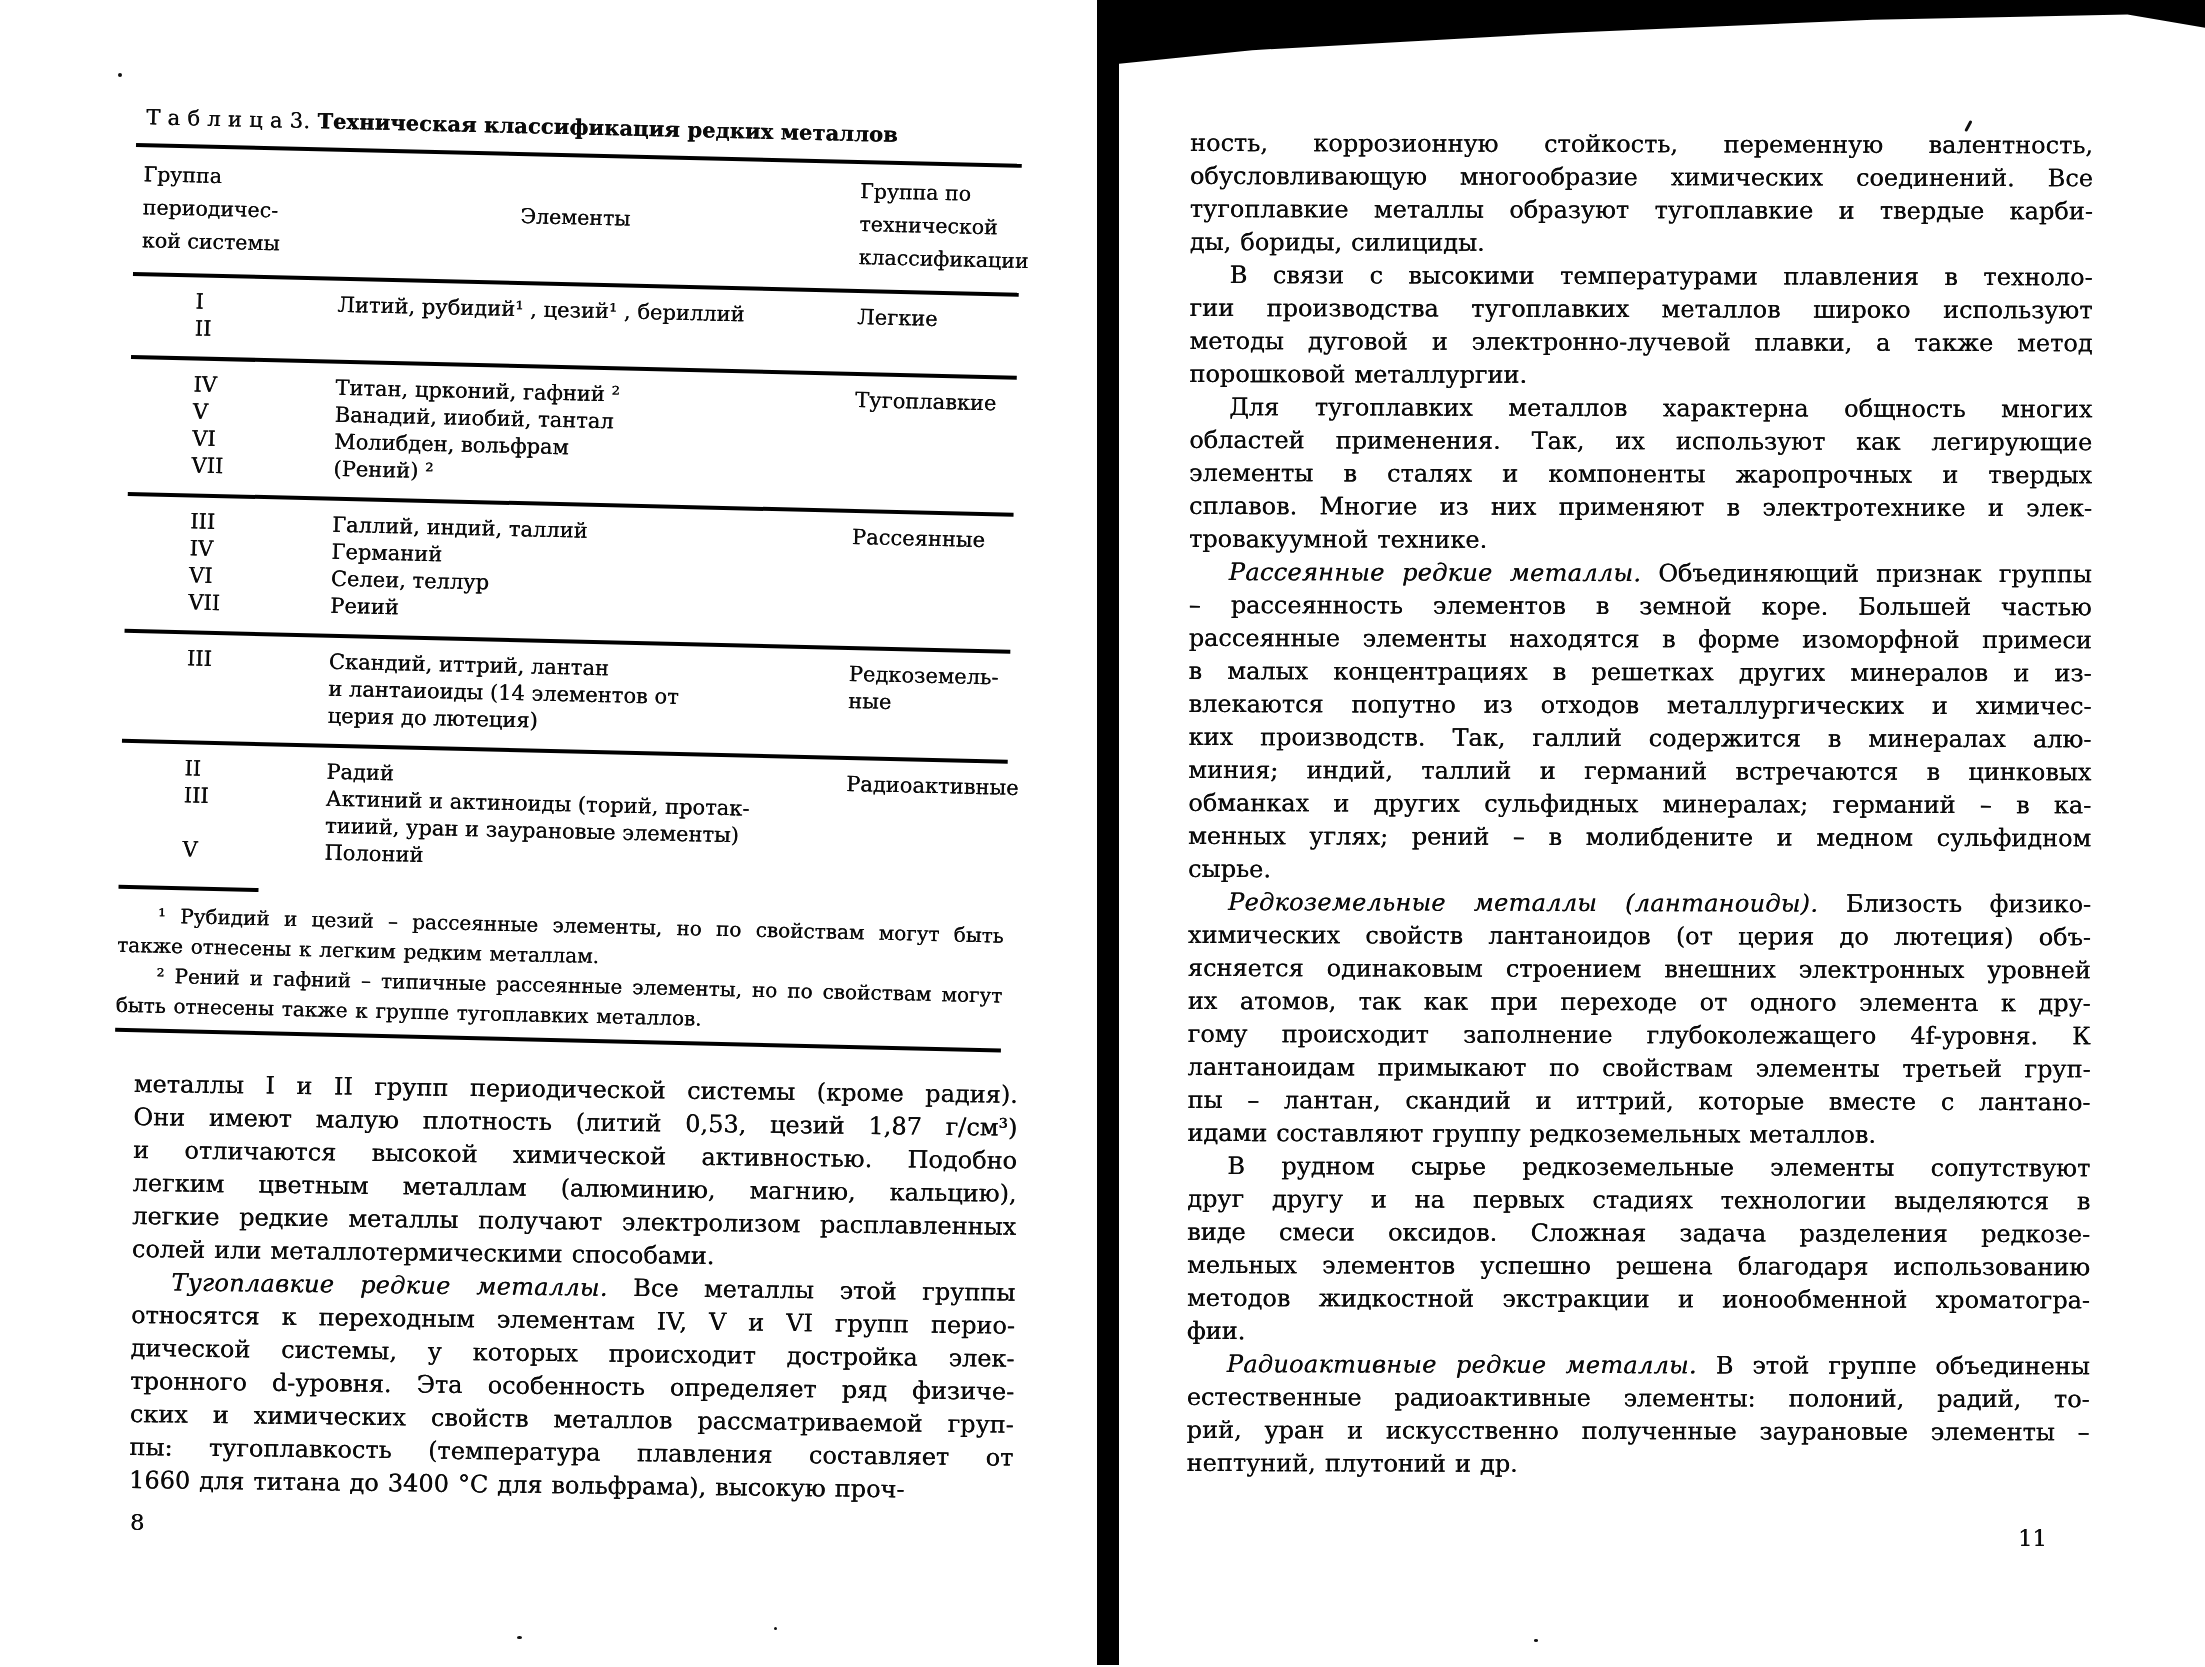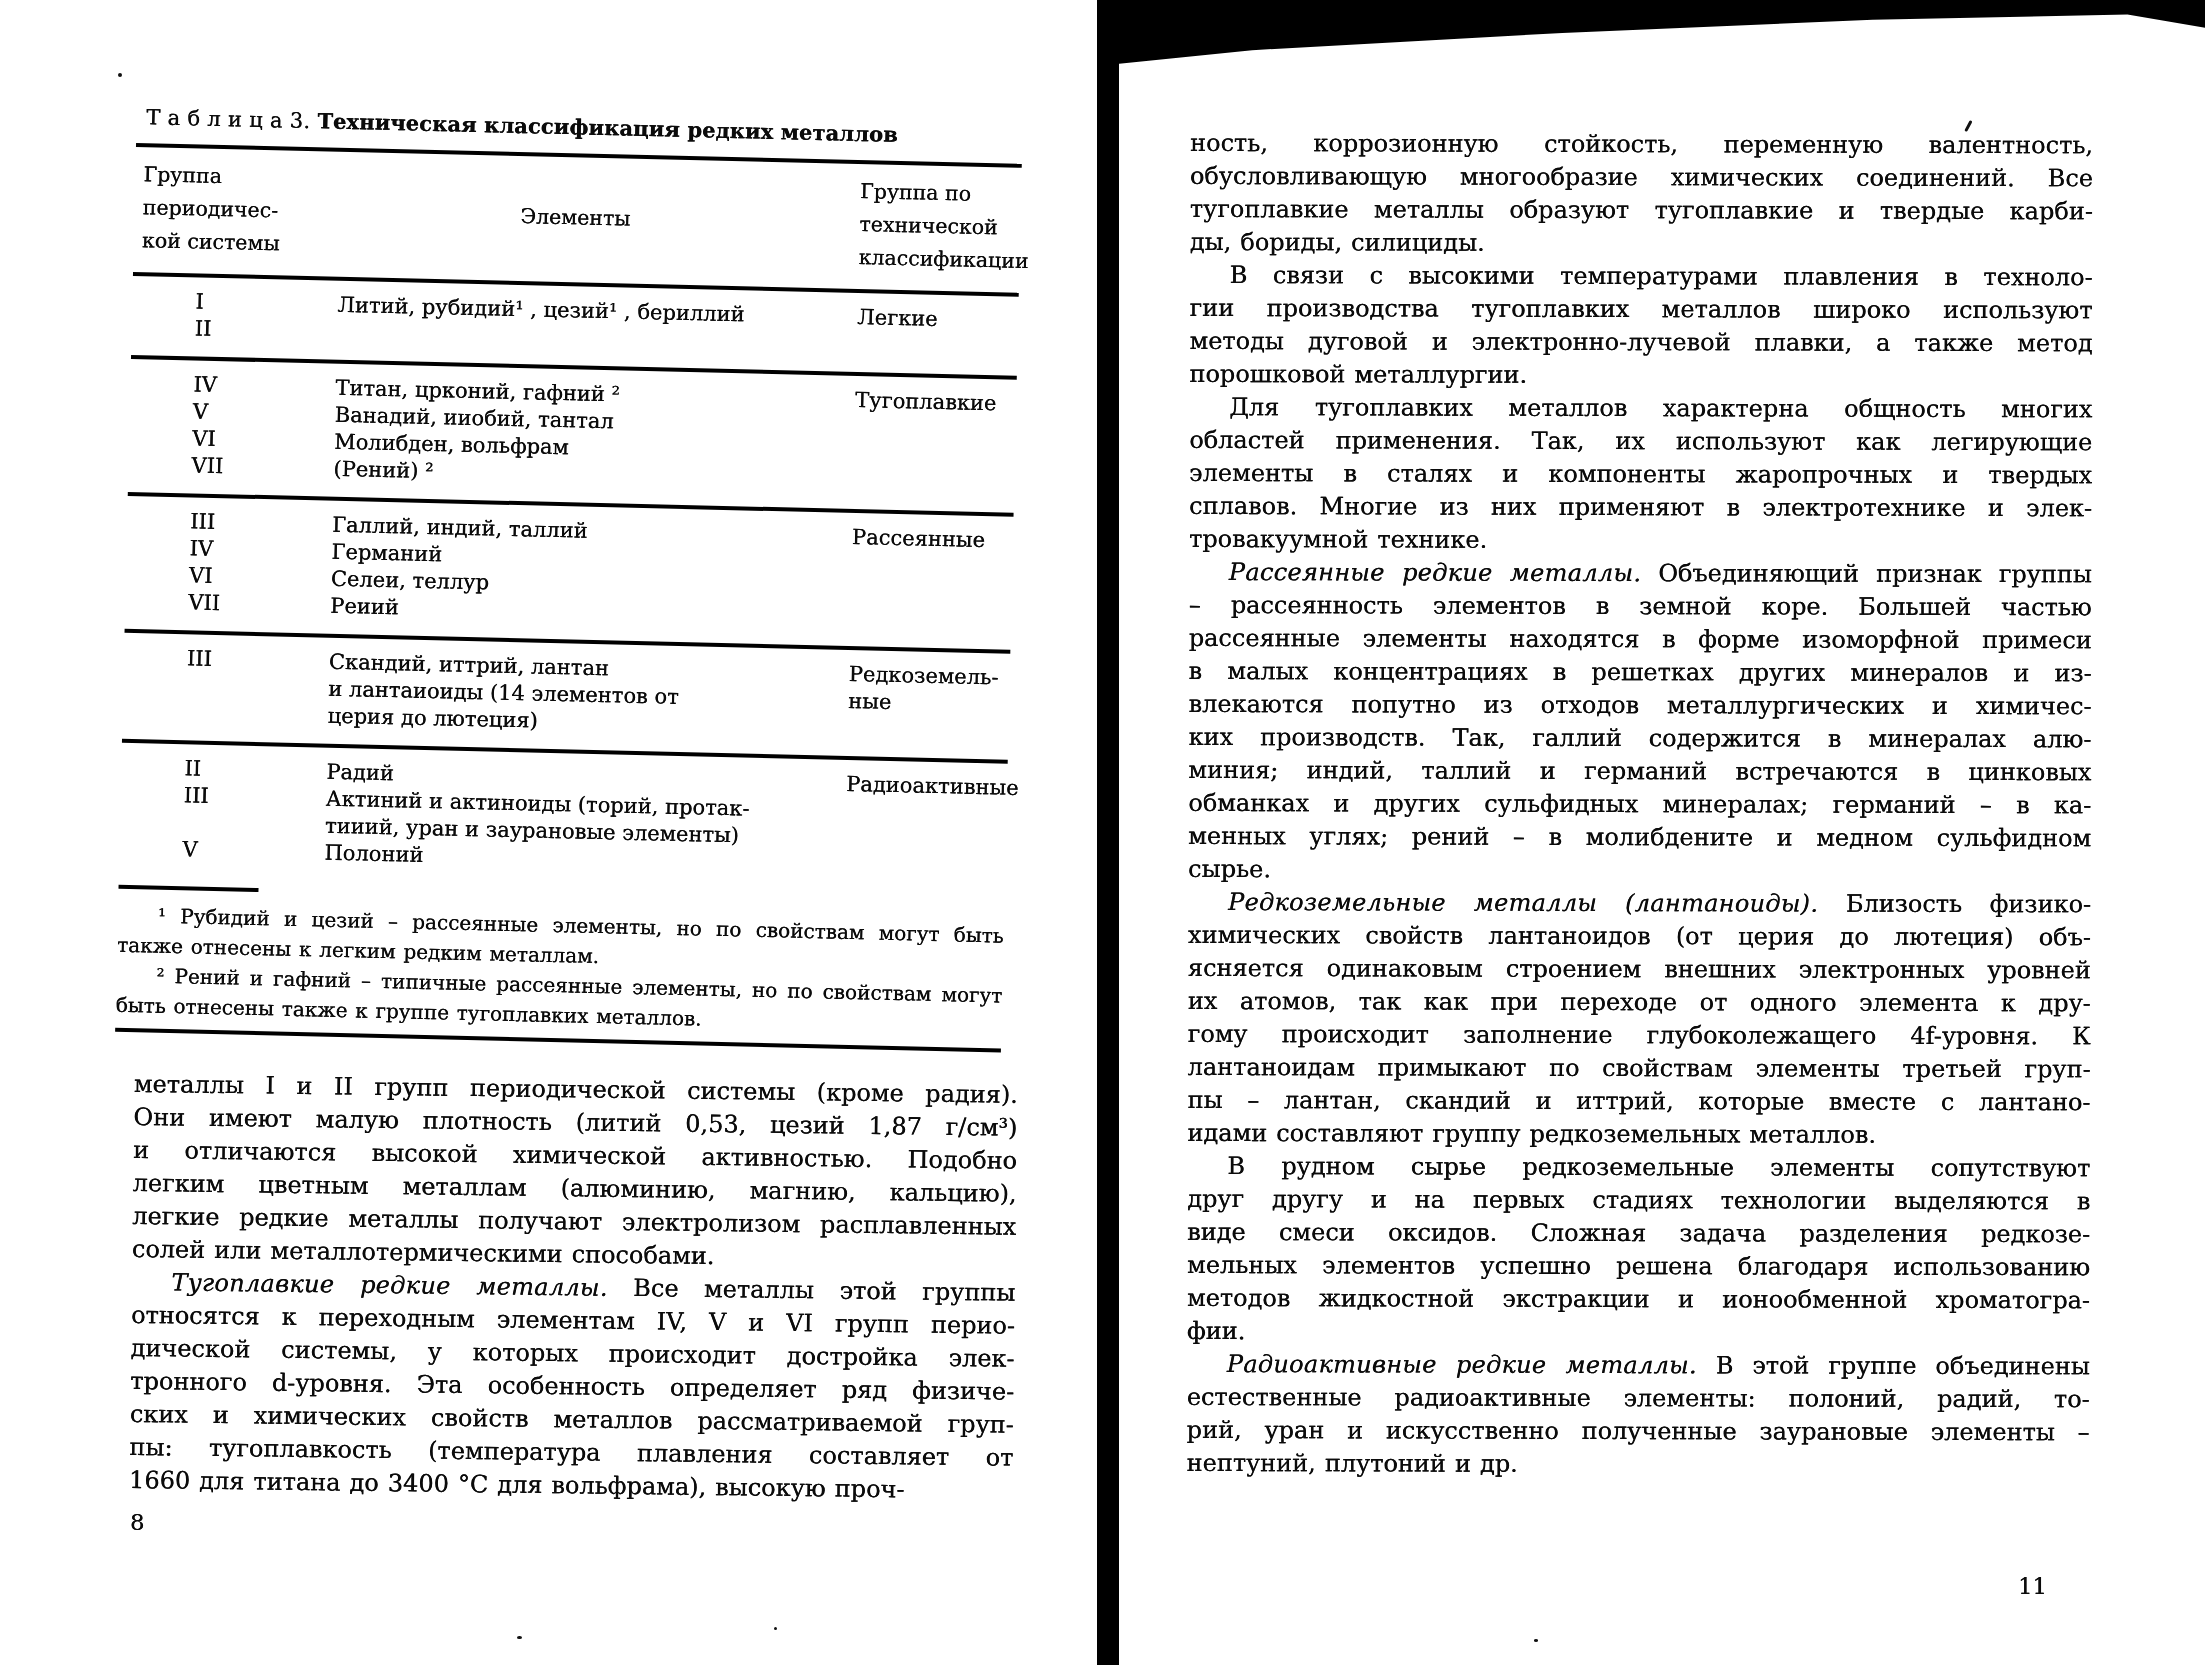--- a/index.html
+++ b/index.html
@@ -50,21 +50,21 @@
   .body-right{left:1190px;top:127px;width:903px;transform:rotate(0.15deg);transform-origin:0 0;}
   .para{margin:0;}
   .line{word-spacing:1.4px;}
   .line.just{text-align:justify;text-align-last:justify;}
   .line.last{text-align:left;text-align-last:left;}
   .line.ind{text-indent:40px;}
   .line i{letter-spacing:0.3px;}
   
   .pagenum{position:absolute;font-size:22.6px;}
   .pn-left{left:130px;top:1509px;}
-  .pn-right{left:2018px;top:1525px;margin-top:48px;}
+  .pn-right{left:2018px;top:1525px;}
 </style>
 </head>
 <body>
 
 <div class="sheet ink">
 
   <div>
     <div class="table-block">
       <div class="t-caption">
         <span>Т а б л и ц а 3.</span>

